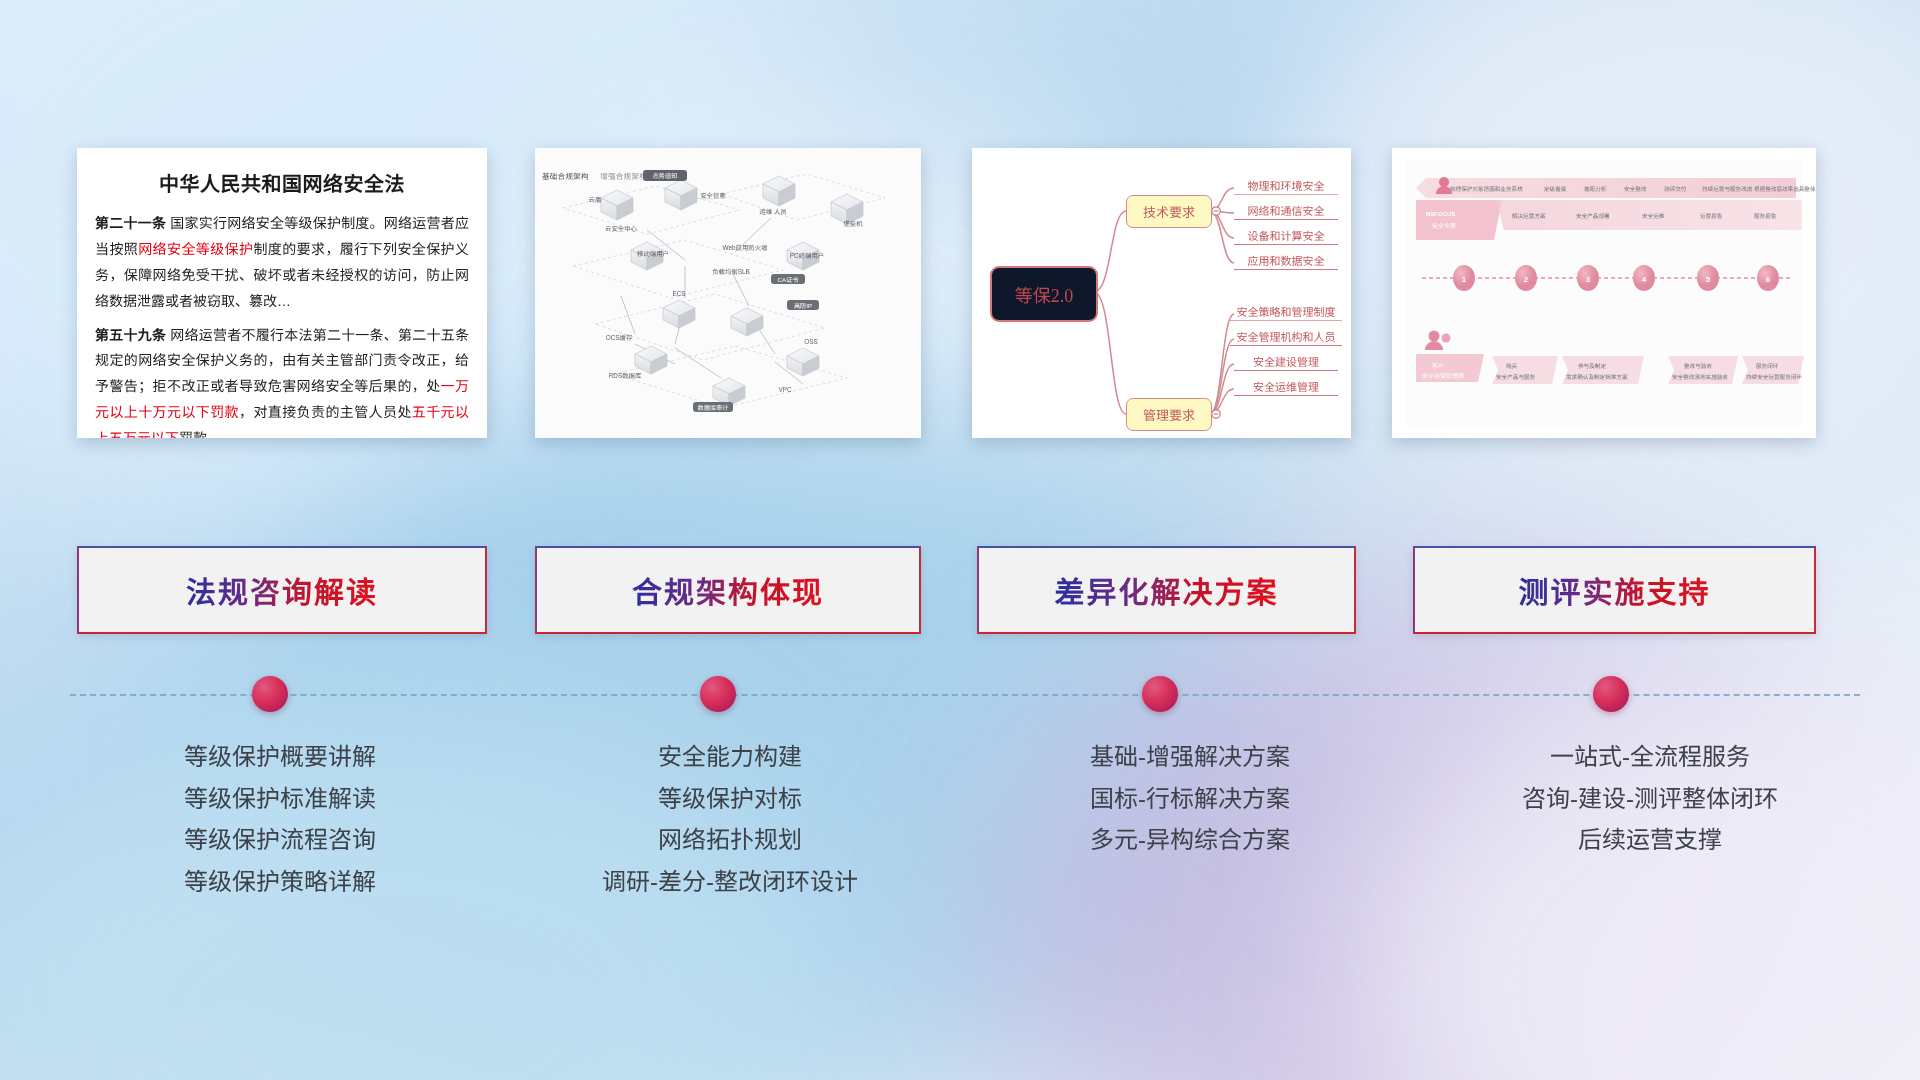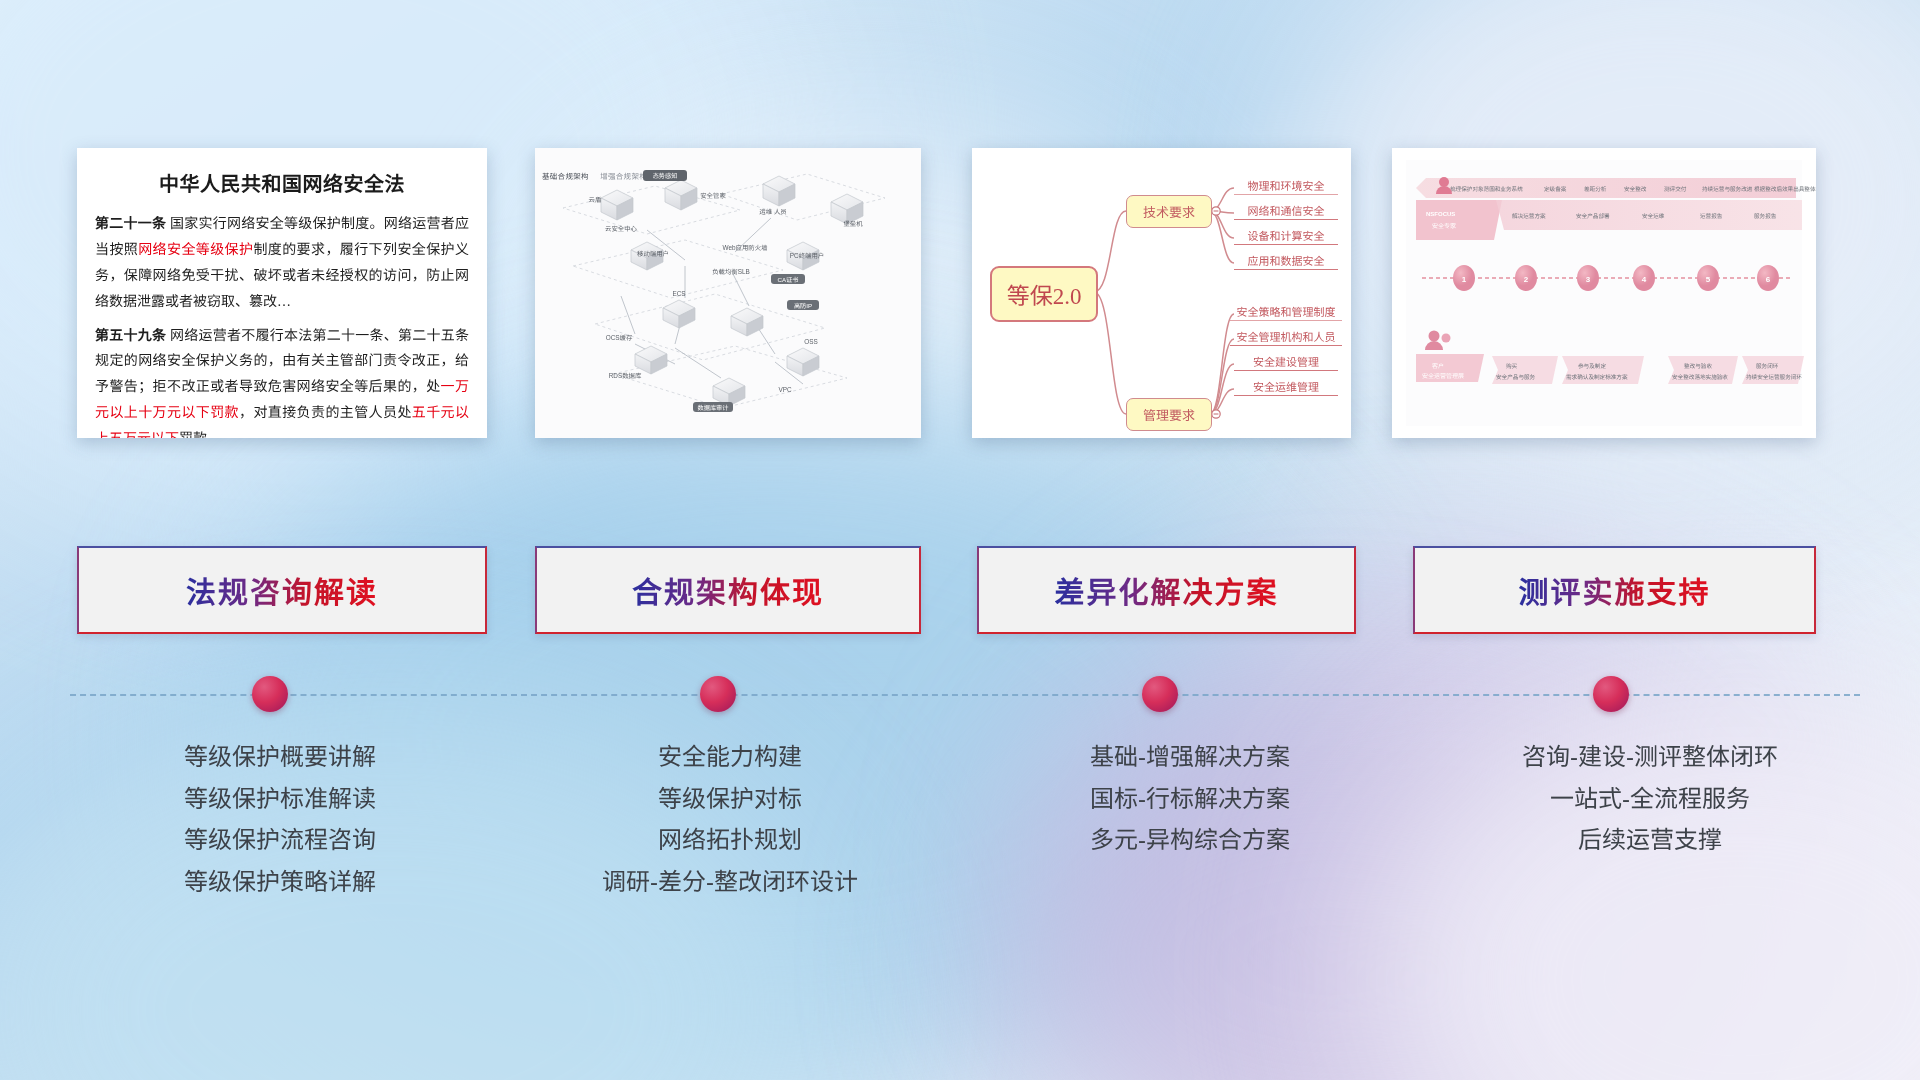--- a/index.html
+++ b/index.html
@@ -20,21 +20,21 @@
   .blob-d{right:60px;top:560px;width:820px;height:620px;background:#cdbfe4;opacity:.62;}
   .blob-e{left:-60px;bottom:-240px;width:900px;height:620px;background:#bfe0f2;opacity:.8;}
   .blob-f{left:980px;top:700px;width:700px;height:520px;background:#c3b6de;opacity:.5;}
   .blob-g{left:560px;top:120px;width:620px;height:420px;background:#e9f2fb;opacity:.85;}
   .blob-h{right:-200px;bottom:-200px;width:760px;height:600px;background:#f0eef8;opacity:.9;}
 
   
   #cards{position:absolute;left:0;top:148px;width:1920px;height:296px;}
   .card{position:absolute;top:0;background:#fdfdfd;
     box-shadow:0 5px 16px rgba(50,80,120,.26);overflow:hidden;}
-  .card-1{left:77px;width:410px;height:290px;background:#fff;font-family:Liberation Serif, serif;}
+  .card-1{left:77px;width:410px;height:290px;background:#fff;}
   .card-2{left:535px;width:386px;height:290px;background:#fcfcfd;}
   .card-3{left:972px;width:379px;height:290px;background:#fff;}
   .card-4{left:1392px;width:424px;height:290px;background:#fff;}
 
   
   .law{padding:14px 18px 10px 18px;box-sizing:border-box;height:100%;}
   .law-title{text-align:center;font-weight:bold;font-size:20px;color:#1b1b1b;
     letter-spacing:.5px;margin:6px 0 14px 0;}
   .law-p{font-size:14px;line-height:1.85;color:#1e1e1e;text-align:justify;margin:0 0 8px 0;}
   .law-art{font-weight:bold;}
@@ -45,23 +45,23 @@
   .arch-tabs{position:absolute;left:7px;top:22px;font-size:7.5px;color:#8a8f97;letter-spacing:.3px;}
   .arch-tabs span{margin-right:9px;}
   .arch-tabs .on{color:#4a4f57;}
   .arch svg{position:absolute;left:0;top:0;}
   .nodelbl{font-size:6.4px;fill:#5a5f66;font-family:"Liberation Sans",sans-serif;}
   .nodelbl-w{font-size:6.2px;fill:#ffffff;font-family:"Liberation Sans",sans-serif;}
 
   
   .mm{position:relative;width:100%;height:100%;background:#fff;}
   .mm-root{position:absolute;left:18px;top:118px;width:104px;height:52px;
-    border:2.5px solid #d4787c;border-radius:9px;background:#fef9c3;
+    border:2.5px solid #d4787c;border-radius:9px;background:#0f172a;
     display:flex;align-items:center;justify-content:center;
-    color:#c0484f;font-size:23px;font-family:"Liberation Serif",serif;}
+    color:#c0484f;font-size:18px;font-family:"Liberation Serif",serif;}
   .mm-mid{position:absolute;width:84px;height:31px;border:1.6px solid #d08b8e;border-radius:7px;
     background:#fef9c3;display:flex;align-items:center;justify-content:center;
     color:#c25c61;font-size:13px;font-family:"Liberation Serif",serif;}
   .mm-mid.tech{left:154px;top:47px;}
   .mm-mid.mgmt{left:154px;top:250px;}
   .mm-leaf{position:absolute;left:262px;height:25px;width:104px;
     color:#c2585e;font-size:11px;font-family:"Liberation Serif",serif;
     display:flex;align-items:flex-end;justify-content:center;
     border-bottom:1.7px solid #d2787d;box-sizing:border-box;padding-bottom:1px;white-space:nowrap;}
   .mm-leaf.n0{border-bottom-color:#e2a4a7;}
@@ -435,17 +435,17 @@
     <div class="li">等级保护对标</div>
     <div class="li">网络拓扑规划</div>
     <div class="li">调研-差分-整改闭环设计</div>
   </div>
   <div class="col c3">
     <div class="li">基础-增强解决方案</div>
     <div class="li">国标-行标解决方案</div>
     <div class="li">多元-异构综合方案</div>
   </div>
   <div class="col c4">
+    <div class="li">一站式-全流程服务</div>
     <div class="li">咨询-建设-测评整体闭环</div>
-    <div class="li">一站式-全流程服务</div>
     <div class="li">后续运营支撑</div>
   </div>
 </div>
 
 </body></html>

